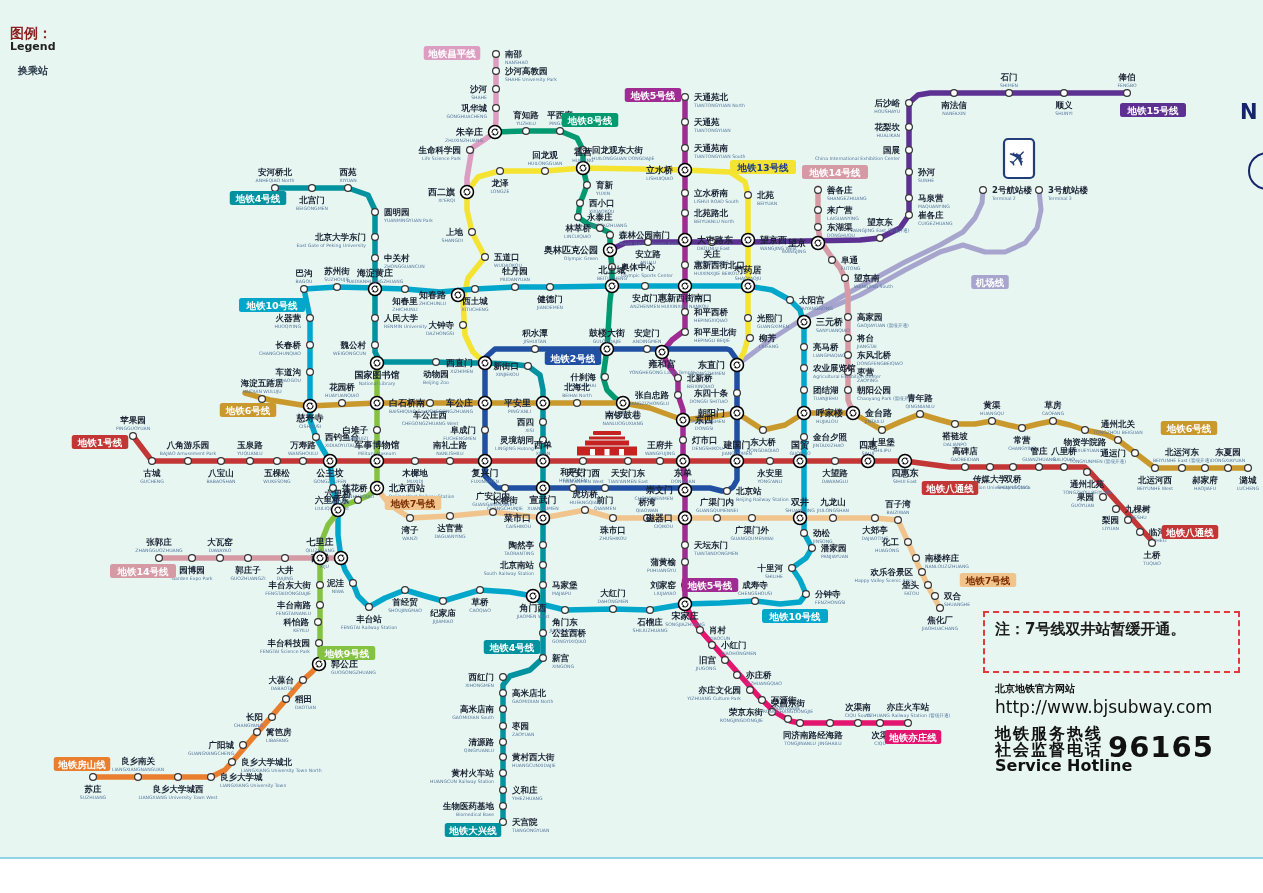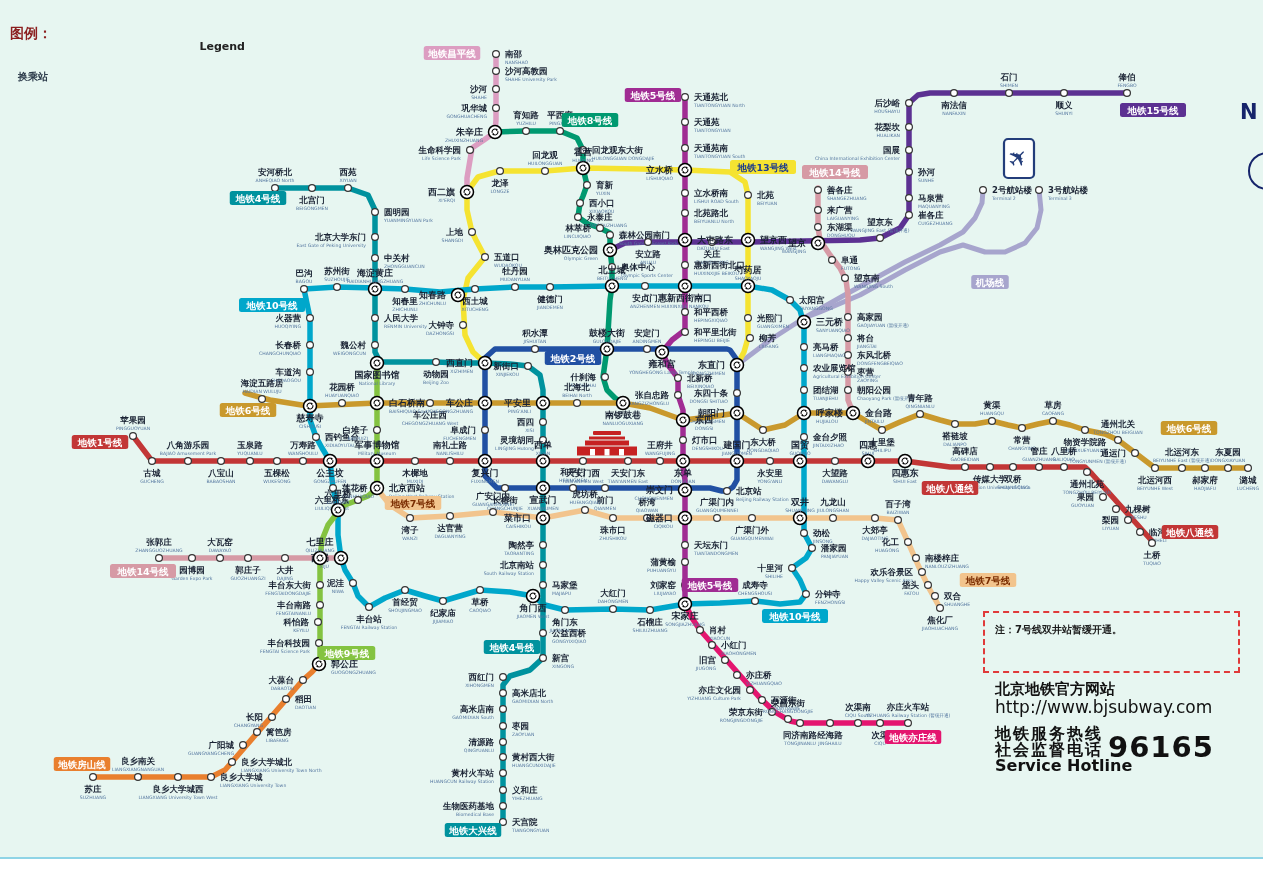--- a/index.html
+++ b/index.html
@@ -2,32 +2,32 @@
 <html><head>
 <meta charset="utf-8">
 <style>
   html,body{margin:0;padding:0;background:#fff;font-family:"DejaVu Sans","Liberation Sans",sans-serif;}
   #stage{position:relative;width:1263px;height:893px;background:#e7f6f1;overflow:hidden;}
   #map{position:absolute;left:0;top:0;}
   #bottomstrip{position:absolute;left:0;top:857px;width:1263px;height:36px;background:#ffffff;border-top:2px solid #8fd4e6;}
   
   #legend{position:absolute;left:10px;top:26px;width:235px;}
   #legend .ttl{font-size:14px;font-weight:bold;color:#8b1f1f;line-height:14px;}
-  #legend .ttl-en{font-size:11px;font-weight:bold;color:#222;margin-bottom:8px;text-align:right;}
+  #legend .ttl-en{font-size:11px;font-weight:bold;color:#222;margin-bottom:8px;}
   #legend .cols{display:flex;gap:8px;}
   .lg-lb{font-size:10px;font-weight:bold;color:#2b3a4a;line-height:11px;}
-  #lg-transfer{display:flex;align-items:center;margin-top:4px;height:22px;}
+  #lg-transfer{display:flex;align-items:flex-start;margin-top:4px;height:22px;}
   #lg-transfer .lg-lb{margin-left:8px;}
   
   #notebox{position:absolute;left:983px;top:611px;width:243px;height:52px;border:2px dashed #e03a3a;padding:6px 0 0 10px;}
-  #notebox .nl{font-size:10px;font-weight:bold;color:#1c1c1c;line-height:21px;white-space:nowrap;}
+  #notebox .nl{font-size:15px;font-weight:bold;color:#1c1c1c;line-height:21px;white-space:nowrap;}
   #notebox .nl.indent{padding-left:25px;}
   
   #site{position:absolute;left:995px;top:680px;color:#111;}
-  #site .s1{font-size:15px;font-weight:bold;line-height:18px;}
+  #site .s1{font-size:10px;font-weight:bold;line-height:18px;}
   #site .s2{font-size:17px;line-height:18px;}
   #hotline{position:absolute;left:995px;top:726px;color:#111;}
   #hotline .h1{font-size:16px;font-weight:bold;line-height:16px;letter-spacing:2px;}
   #hotline .h2{font-size:16px;font-weight:bold;line-height:15px;}
   #hotnum{position:absolute;left:1108px;top:730px;font-size:29px;font-weight:bold;color:#111;letter-spacing:1px;}
   
   #compassN{position:absolute;left:1240px;top:100px;font-size:21px;font-weight:bold;color:#16246b;}
   #compassC{position:absolute;left:1248px;top:152px;width:34px;height:34px;border:2px solid #16246b;border-radius:50%;}
   svg text{font-family:"DejaVu Sans","Liberation Sans",sans-serif;}
 </style>

